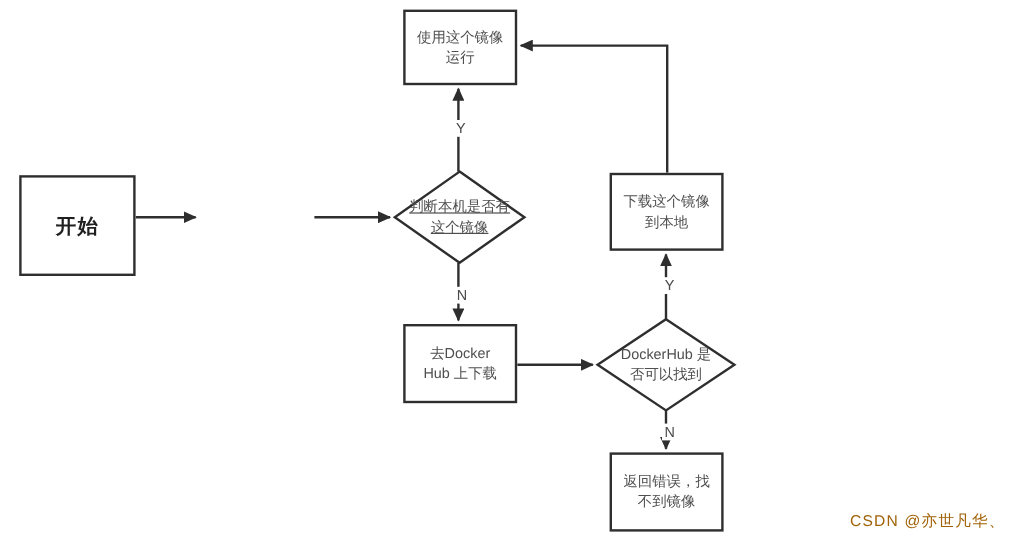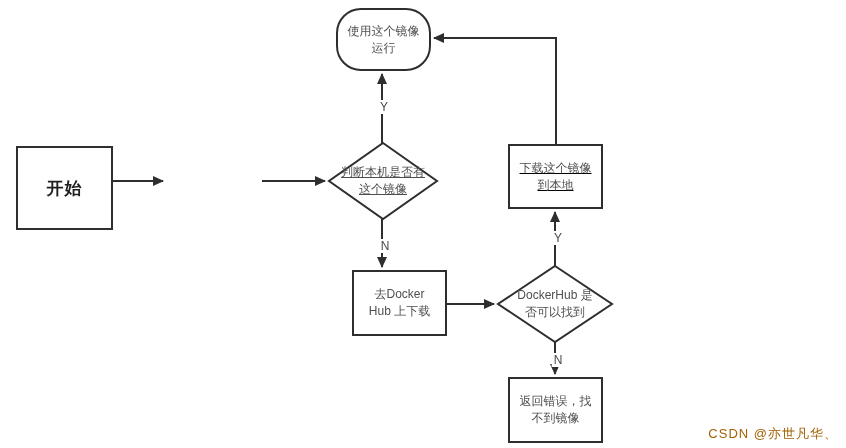--- a/index.html
+++ b/index.html
@@ -69,23 +69,23 @@
     right: 8px;
     bottom: 5px;
     font-size: 13px;
     color: #a16207;
     letter-spacing: 1px;
   }
 
   
   .n-start        { left: 16px;  top: 146px; width: 97px; height: 84px; }
   .n-find-local   { left: 166px; top: 147px; width: 96px; height: 65px; }
-  .n-run-image    { left: 336px; top: 8px;   width: 95px; height: 63px; border-radius: 25px; }
-  .n-download     { left: 508px; top: 144px; width: 95px; height: 65px; text-decoration: underline; }
-  .n-go-hub       { left: 336px; top: 270px; width: 95px; height: 66px; margin-left: 16px; }
+  .n-run-image    { left: 336px; top: 8px;   width: 95px; height: 63px; }
+  .n-download     { left: 508px; top: 144px; width: 95px; height: 65px; }
+  .n-go-hub       { left: 336px; top: 270px; width: 95px; height: 66px; }
   .n-error        { left: 508px; top: 377px; width: 95px; height: 66px; }
 
   
   .dl-local { left: 383px; top: 181px; text-decoration: underline; }
   .dl-hub   { left: 555px; top: 304px; }
 
   
   .el-y1 { left: 384px; top: 107px; }
   .el-n1 { left: 385px; top: 246px; }
   .el-y2 { left: 558px; top: 238px; }

